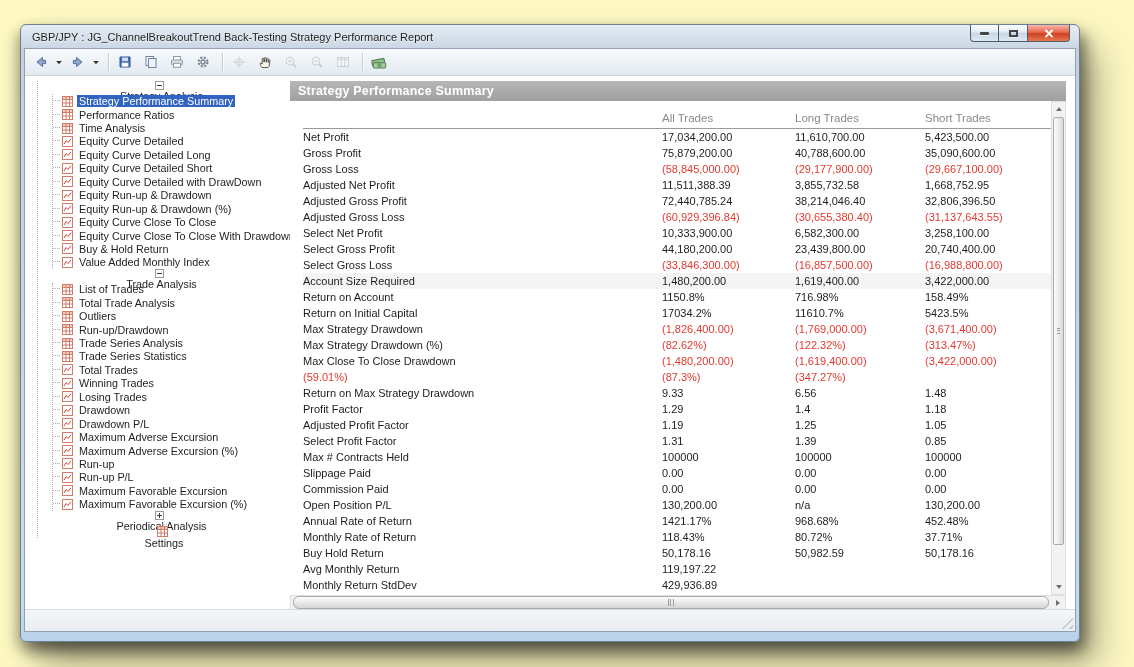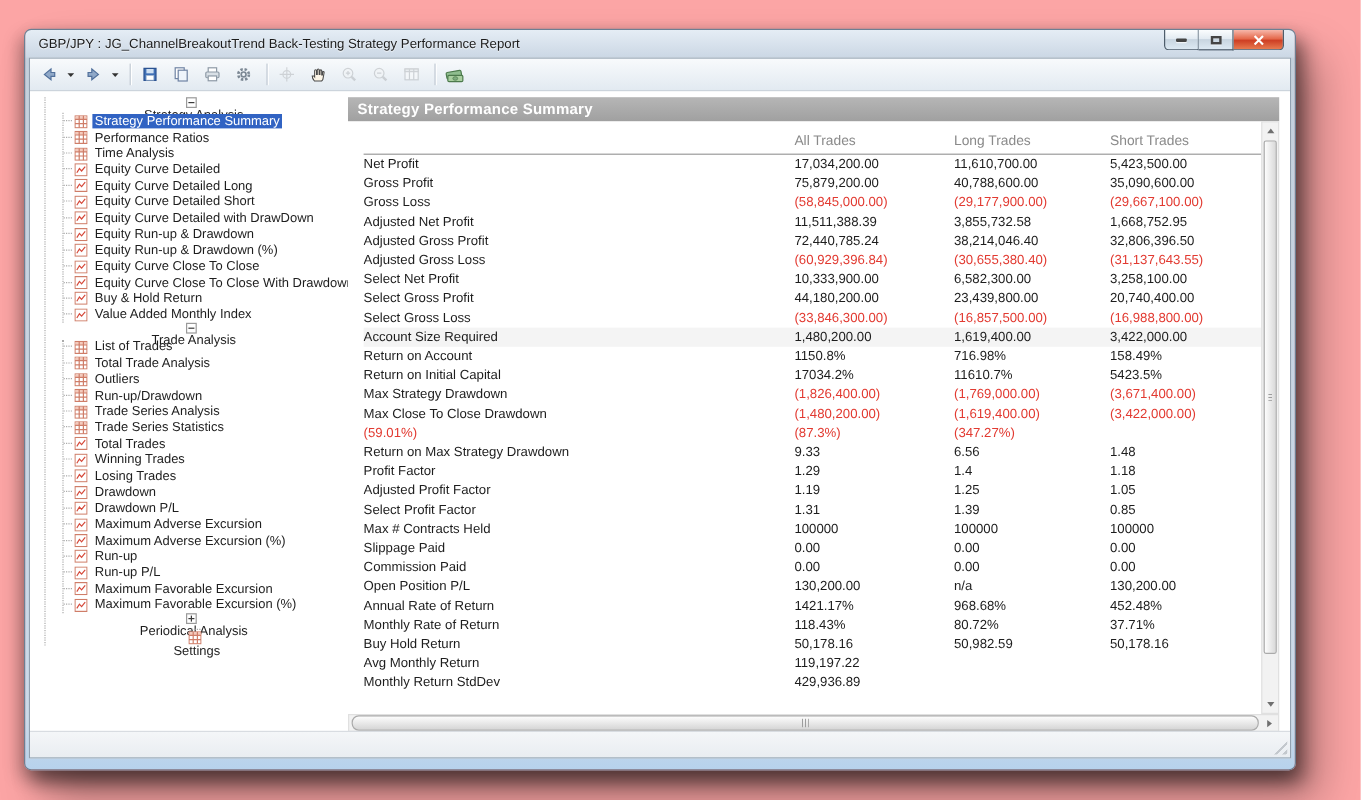--- a/index.html
+++ b/index.html
@@ -1,18 +1,18 @@
 <!DOCTYPE html>
 <html><head>
 <meta charset="utf-8">
 <style>
   html,body{margin:0;padding:0;}
   body{width:1134px;height:667px;overflow:hidden;background:#fff;
        font-family:"Liberation Sans", sans-serif;}
-  .stage{position:relative;width:1134px;height:667px;background:#fca5a5;}
+  .stage{position:relative;width:1134px;height:667px;background:#fef9c3;}
 
   
   .window{position:absolute;left:20px;top:24px;width:1058px;height:616px;
     border:1px solid #6d7f92;border-radius:6px;
     background:linear-gradient(180deg,#e5edf5 0px,#ccd8e5 22px,#c3d0dd 24px,#cbdaea 93%,#b7d2ec 100%);
     box-shadow:6px 10px 16px rgba(0,0,0,.45),18px 24px 38px rgba(0,0,0,.30),-4px 6px 14px rgba(0,0,0,.22);}
   .titlebar{height:23px;display:flex;align-items:center;padding:0 6px 0 11px;}
   .title{font-size:11px;color:#1c1c1c;text-shadow:0 1px 1px rgba(255,255,255,.85);white-space:nowrap;}
   .win-controls{position:absolute;top:0;right:9px;display:flex;z-index:5;}
   .wbtn{height:17px;border:1px solid #4e5d6b;border-top:none;display:flex;align-items:center;justify-content:center;box-sizing:border-box;}
@@ -658,20 +658,26 @@
                     <div class="val">11610.7%</div>
                     <div class="val">5423.5%</div>
                   </div>
                   <div class="grow">
                     <div class="rlabel">Max Strategy Drawdown</div>
                     <div class="val neg">(1,826,400.00)</div>
                     <div class="val neg">(1,769,000.00)</div>
                     <div class="val neg">(3,671,400.00)</div>
                   </div>
                   <div class="grow">
+                    <div class="rlabel">Max Strategy Drawdown (%)</div>
+                    <div class="val neg">(82.62%)</div>
+                    <div class="val neg">(122.32%)</div>
+                    <div class="val neg">(313.47%)</div>
+                  </div>
+                  <div class="grow">
                     <div class="rlabel">Max Close To Close Drawdown</div>
                     <div class="val neg">(1,480,200.00)</div>
                     <div class="val neg">(1,619,400.00)</div>
                     <div class="val neg">(3,422,000.00)</div>
                   </div>
                   <div class="grow">
                     <div class="val neg">(59.01%)</div>
                     <div class="val neg">(87.3%)</div>
                     <div class="val neg">(347.27%)</div>
                   </div>

